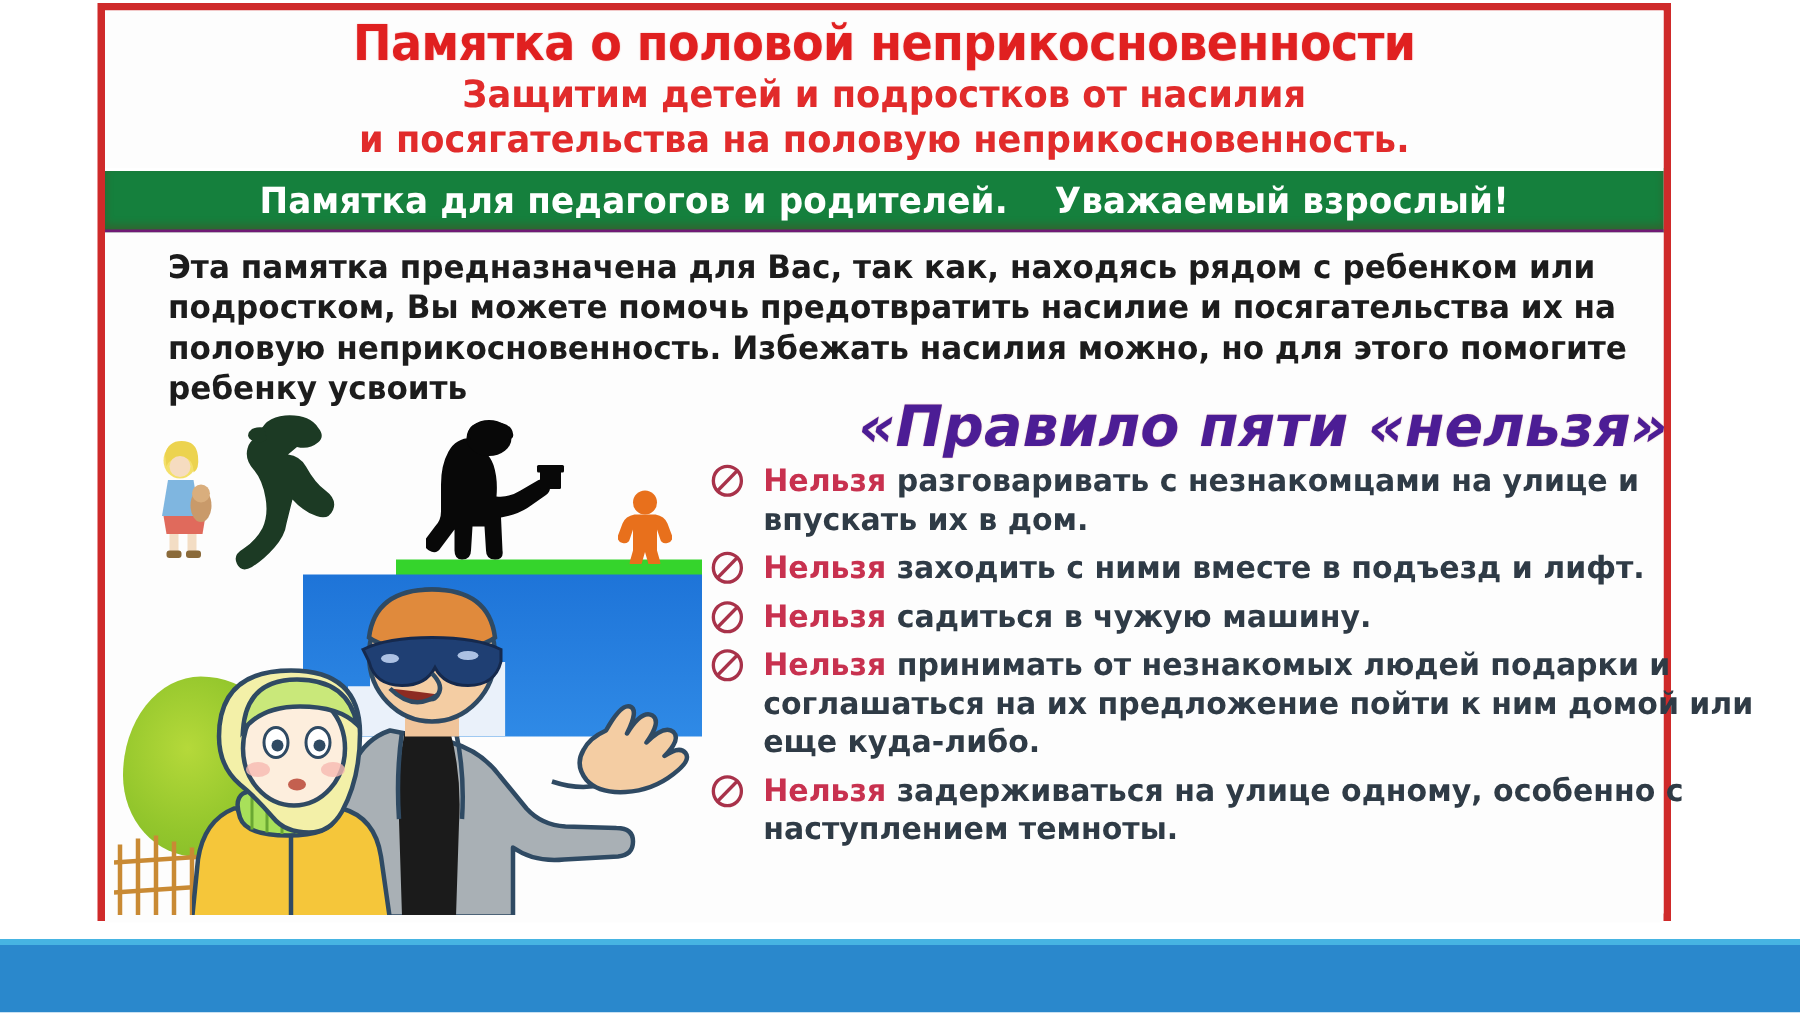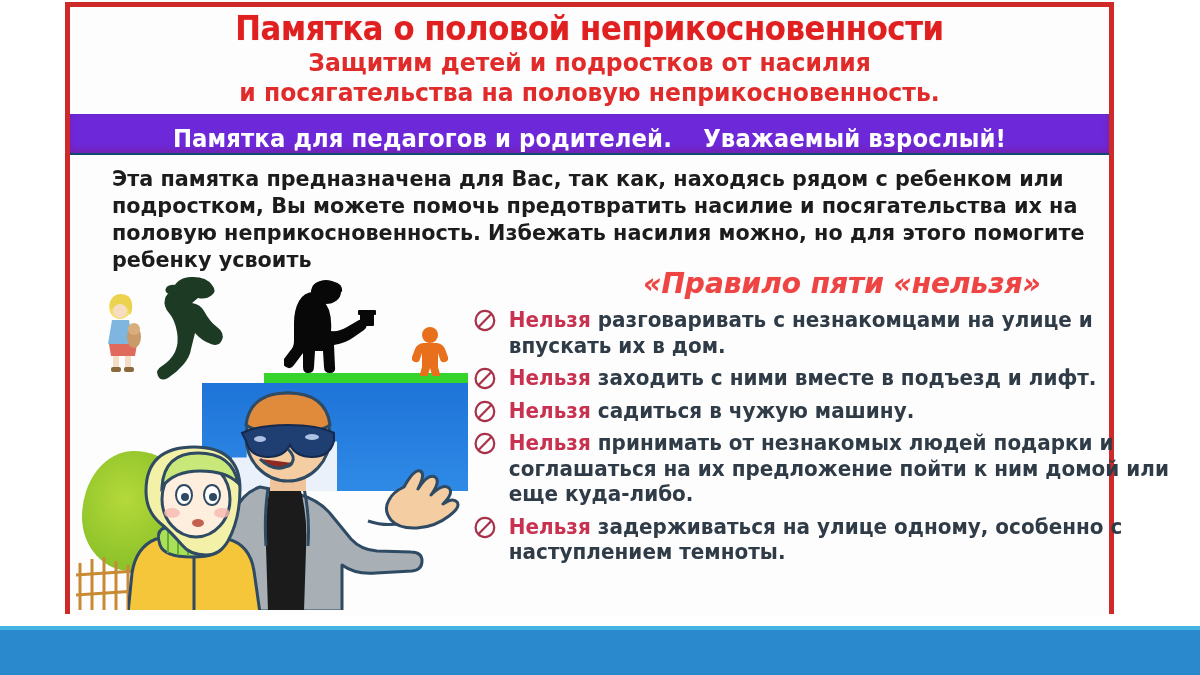--- a/index.html
+++ b/index.html
@@ -63,25 +63,25 @@
     transform: scaleX(0.94);
     transform-origin: center center;
     white-space: nowrap;
   }
   .sub-title.l2 { margin-top: -1px; }
 
   
   .red-bar {
     position: relative;
     height: 39px;
-    background: #6d28d9;
+    background: #15803d;
     border-top: 2px solid #ffffff;
-    border-bottom: 2px solid #0c4a6e;
+    border-bottom: 2px solid #701a75;
     display: flex;
-    align-items: flex-end;
+    align-items: center;
     justify-content: center;
     box-shadow: inset 0 -3px 6px rgba(150,0,0,0.22);
   }
   .red-bar-text {
     font-family: "DejaVu Sans", sans-serif;
     font-weight: bold;
     font-size: 24px;
     color: #ffffff;
     white-space: nowrap;
     transform: scaleX(0.95);
@@ -116,23 +116,23 @@
   .rules {
     position: absolute;
     left: 392px;
     top: 112px;
     width: 730px;
   }
   .rules-title {
     font-family: "DejaVu Sans", sans-serif;
     font-style: italic;
     font-weight: bold;
-    font-size: 28px;
+    font-size: 38px;
     line-height: 34px;
-    color: #ef4444;
+    color: #4c1d95;
     text-align: center;
     padding-left: 30px;
     white-space: nowrap;
     text-shadow: 0 0 1px rgba(200,40,40,0.4);
   }
 
   .rule {
     position: relative;
     padding-left: 48px;
     margin-top: 7px;

